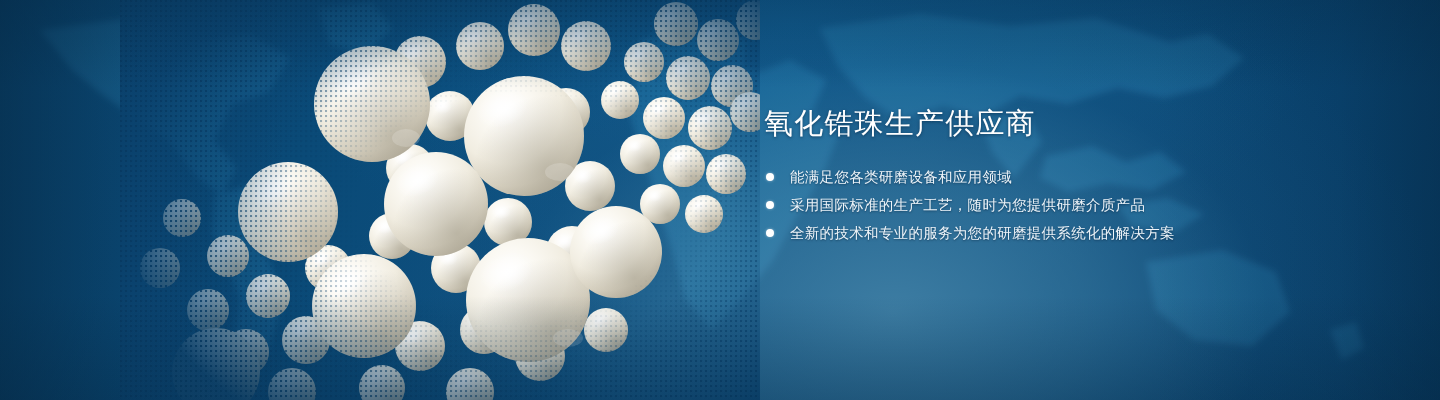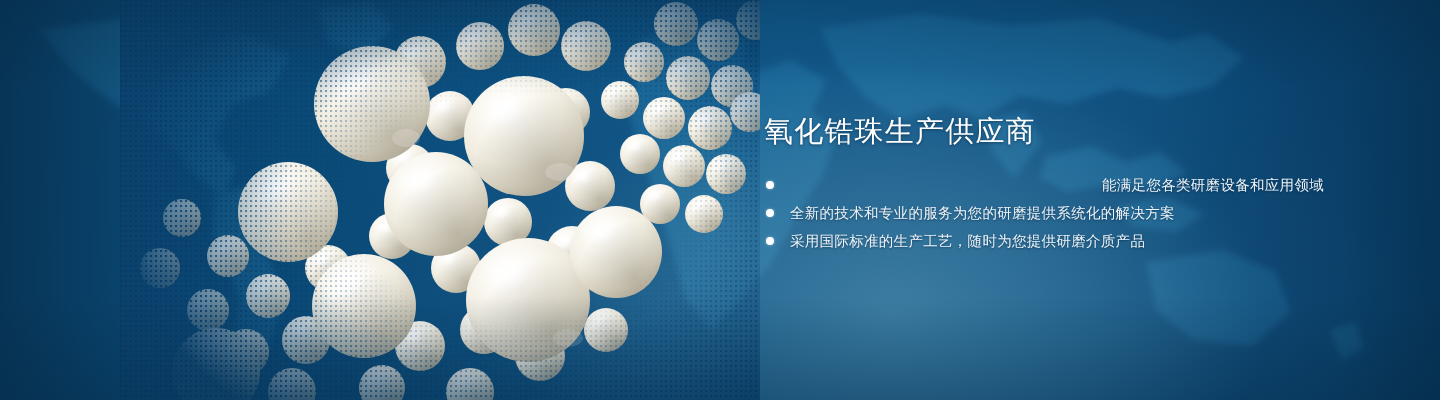--- a/index.html
+++ b/index.html
@@ -80,21 +80,21 @@
   }
 
   
   .copy {
     position: absolute;
     left: 764px;
     top: 104px;
     width: 560px;
   }
   .headline {
-    margin: 12px 0 26px 0;
+    margin: 4px 0 26px 0;
     font-size: 29px;
     line-height: 1.1;
     font-weight: 400;
     letter-spacing: 1.2px;
     color: #ffffff;
     text-shadow: 0 1px 3px rgba(2,28,52,0.55);
     white-space: nowrap;
   }
   .bullets {
     list-style: none;
@@ -116,21 +116,21 @@
     position: absolute;
     left: 2px;
     top: 7px;
     width: 8px;
     height: 8px;
     border-radius: 50%;
     background: #ffffff;
     box-shadow: 0 0 3px rgba(255,255,255,0.45);
   }
   .bullet-text { display: block; }
-  .bullet-line2 { display: block; text-align: right; }
+  .bullet-line2 { display: block; }
 </style>
 </head>
 <body>
 
 <div id="banner">
 
   <div class="bg-base"></div>
 
   <div class="bg-map">
     <svg viewBox="0 0 1440 400" preserveAspectRatio="none" aria-hidden="true">
@@ -369,24 +369,24 @@
 
     <ul class="bullets">
 
       <li class="bullet">
         <span class="bullet-dot"></span>
         <span class="bullet-line2">能满足您各类研磨设备和应用领域</span>
       </li>
 
       <li class="bullet">
         <span class="bullet-dot"></span>
+        <span class="bullet-text">采用国际标准的生产工艺，随时为您提供研磨介质产品</span>
+      </li>
+
+      <li class="bullet">
+        <span class="bullet-dot"></span>
         <span class="bullet-text">全新的技术和专业的服务为您的研磨提供系统化的解决方案</span>
       </li>
 
-      <li class="bullet">
-        <span class="bullet-dot"></span>
-        <span class="bullet-text">采用国际标准的生产工艺，随时为您提供研磨介质产品</span>
-      </li>
-
     </ul>
   </div>
 
 </div>
 
 </body></html>

